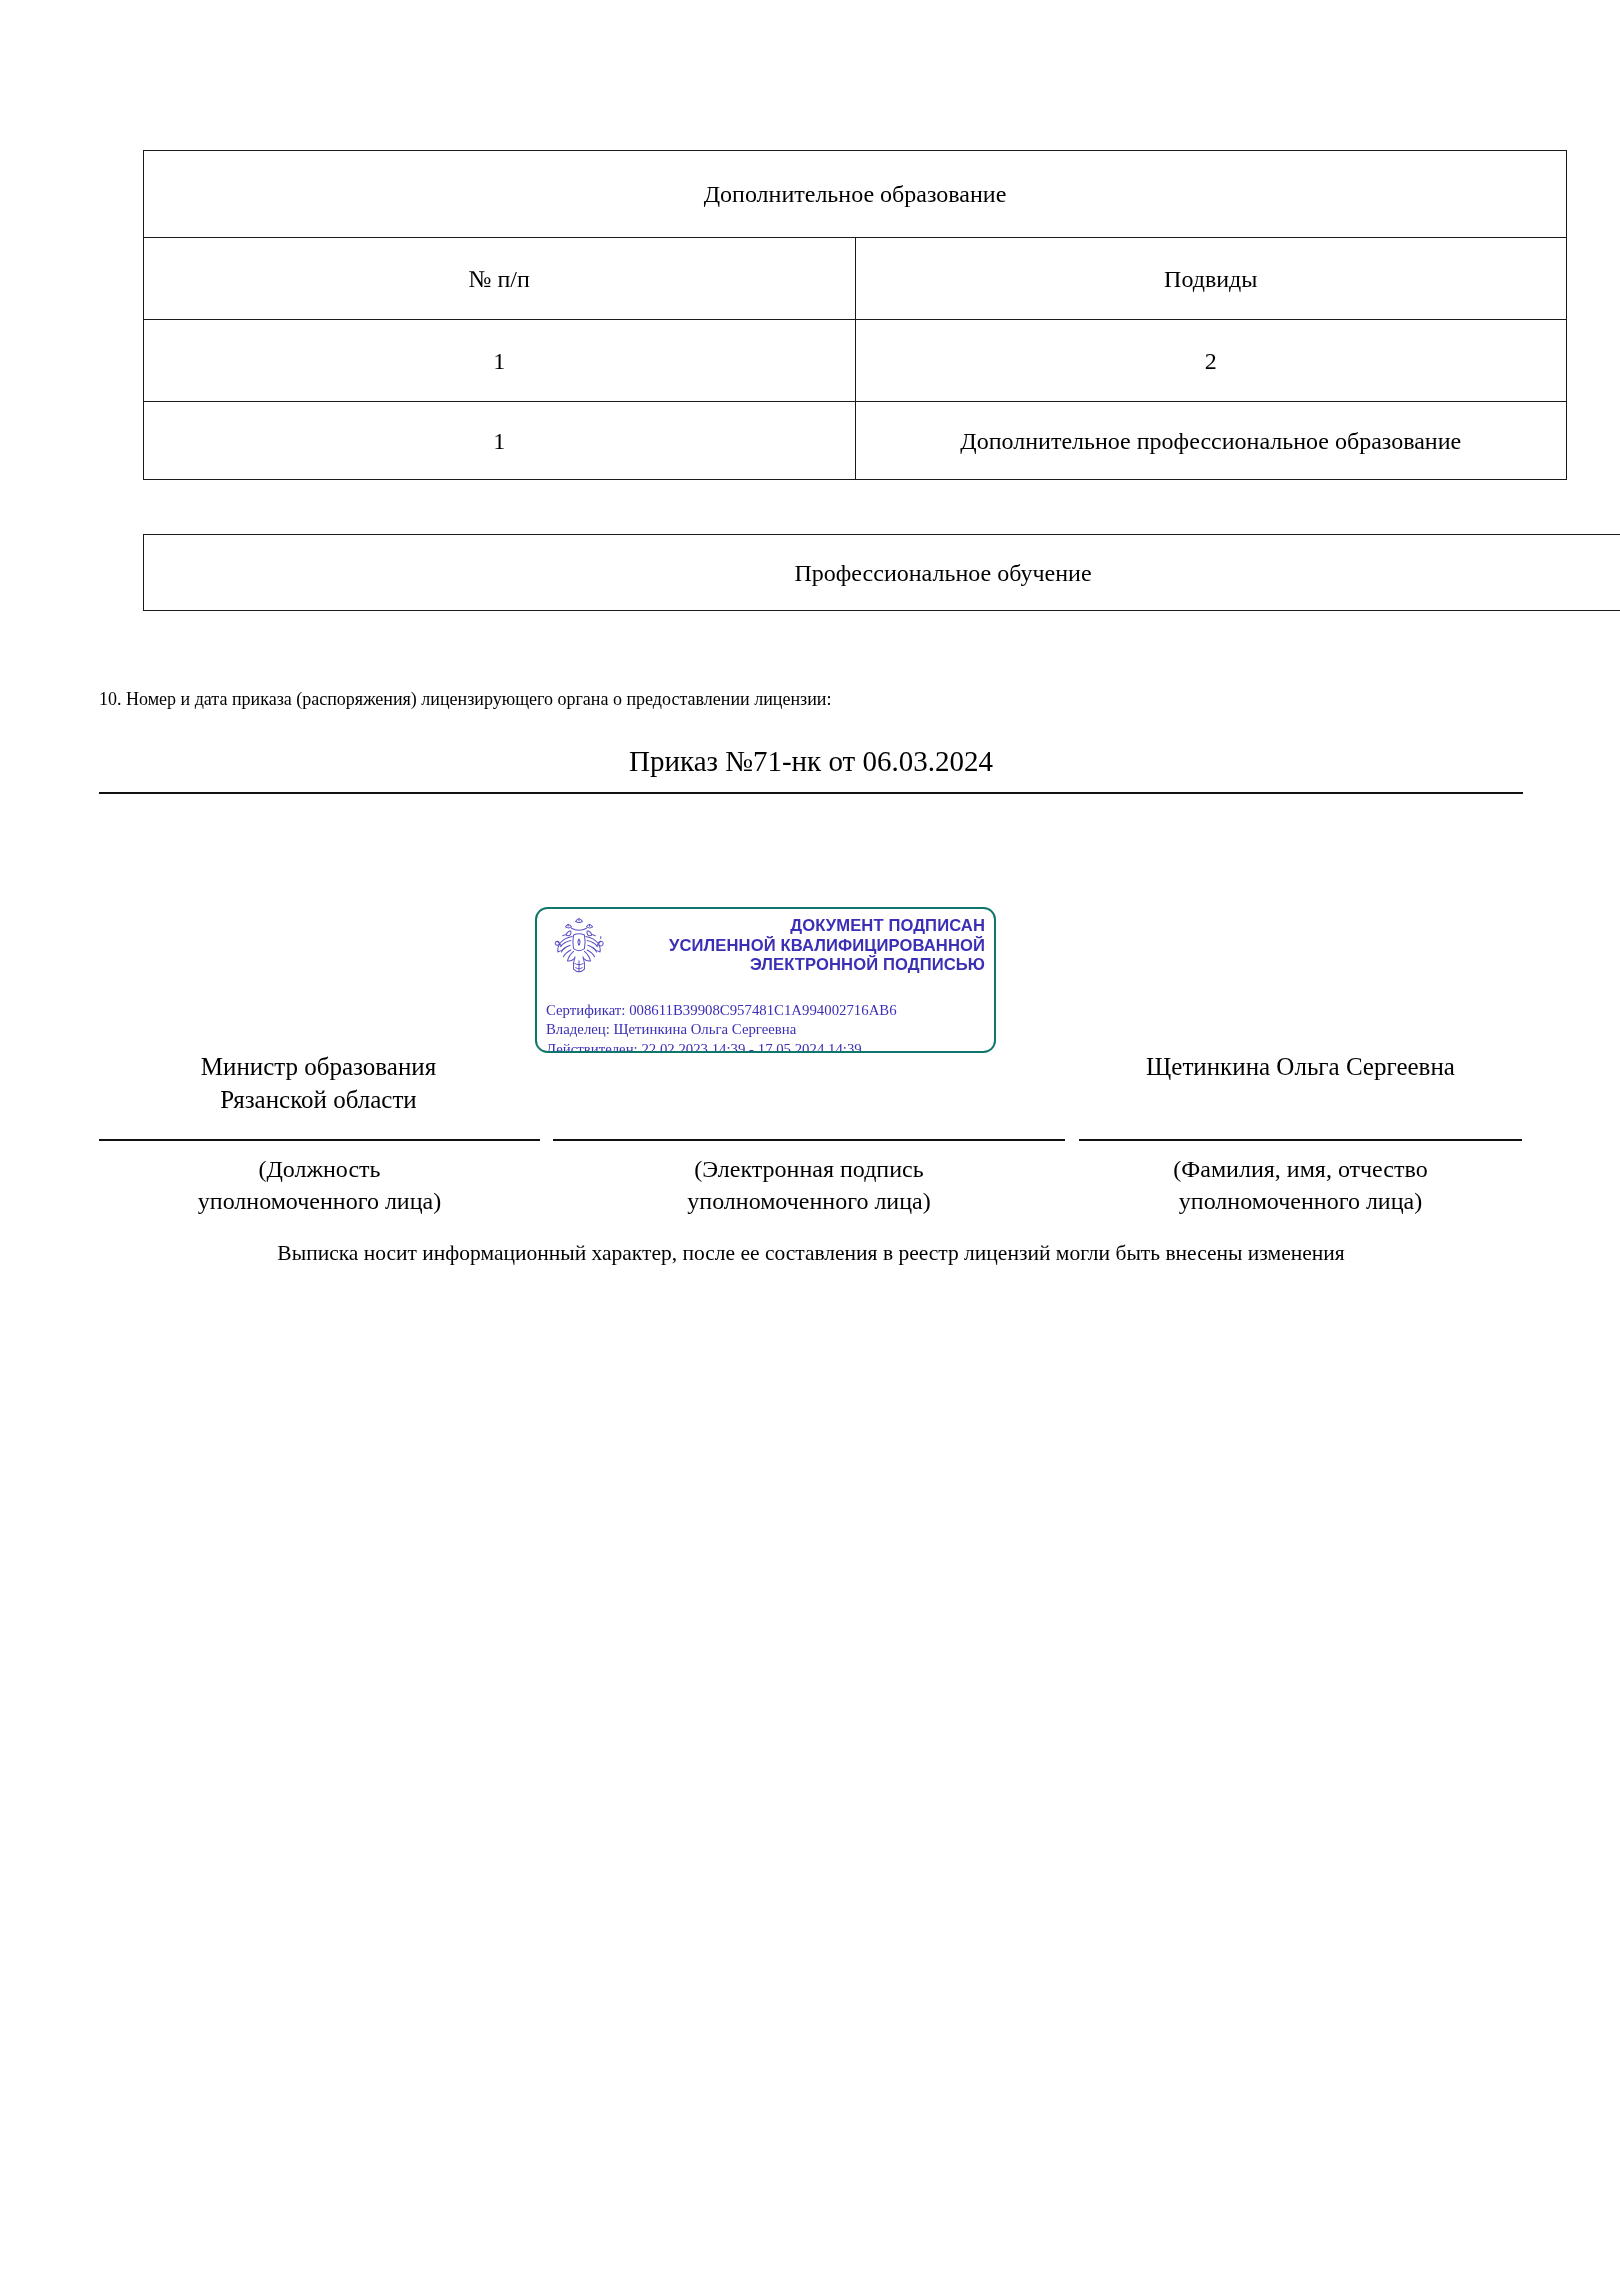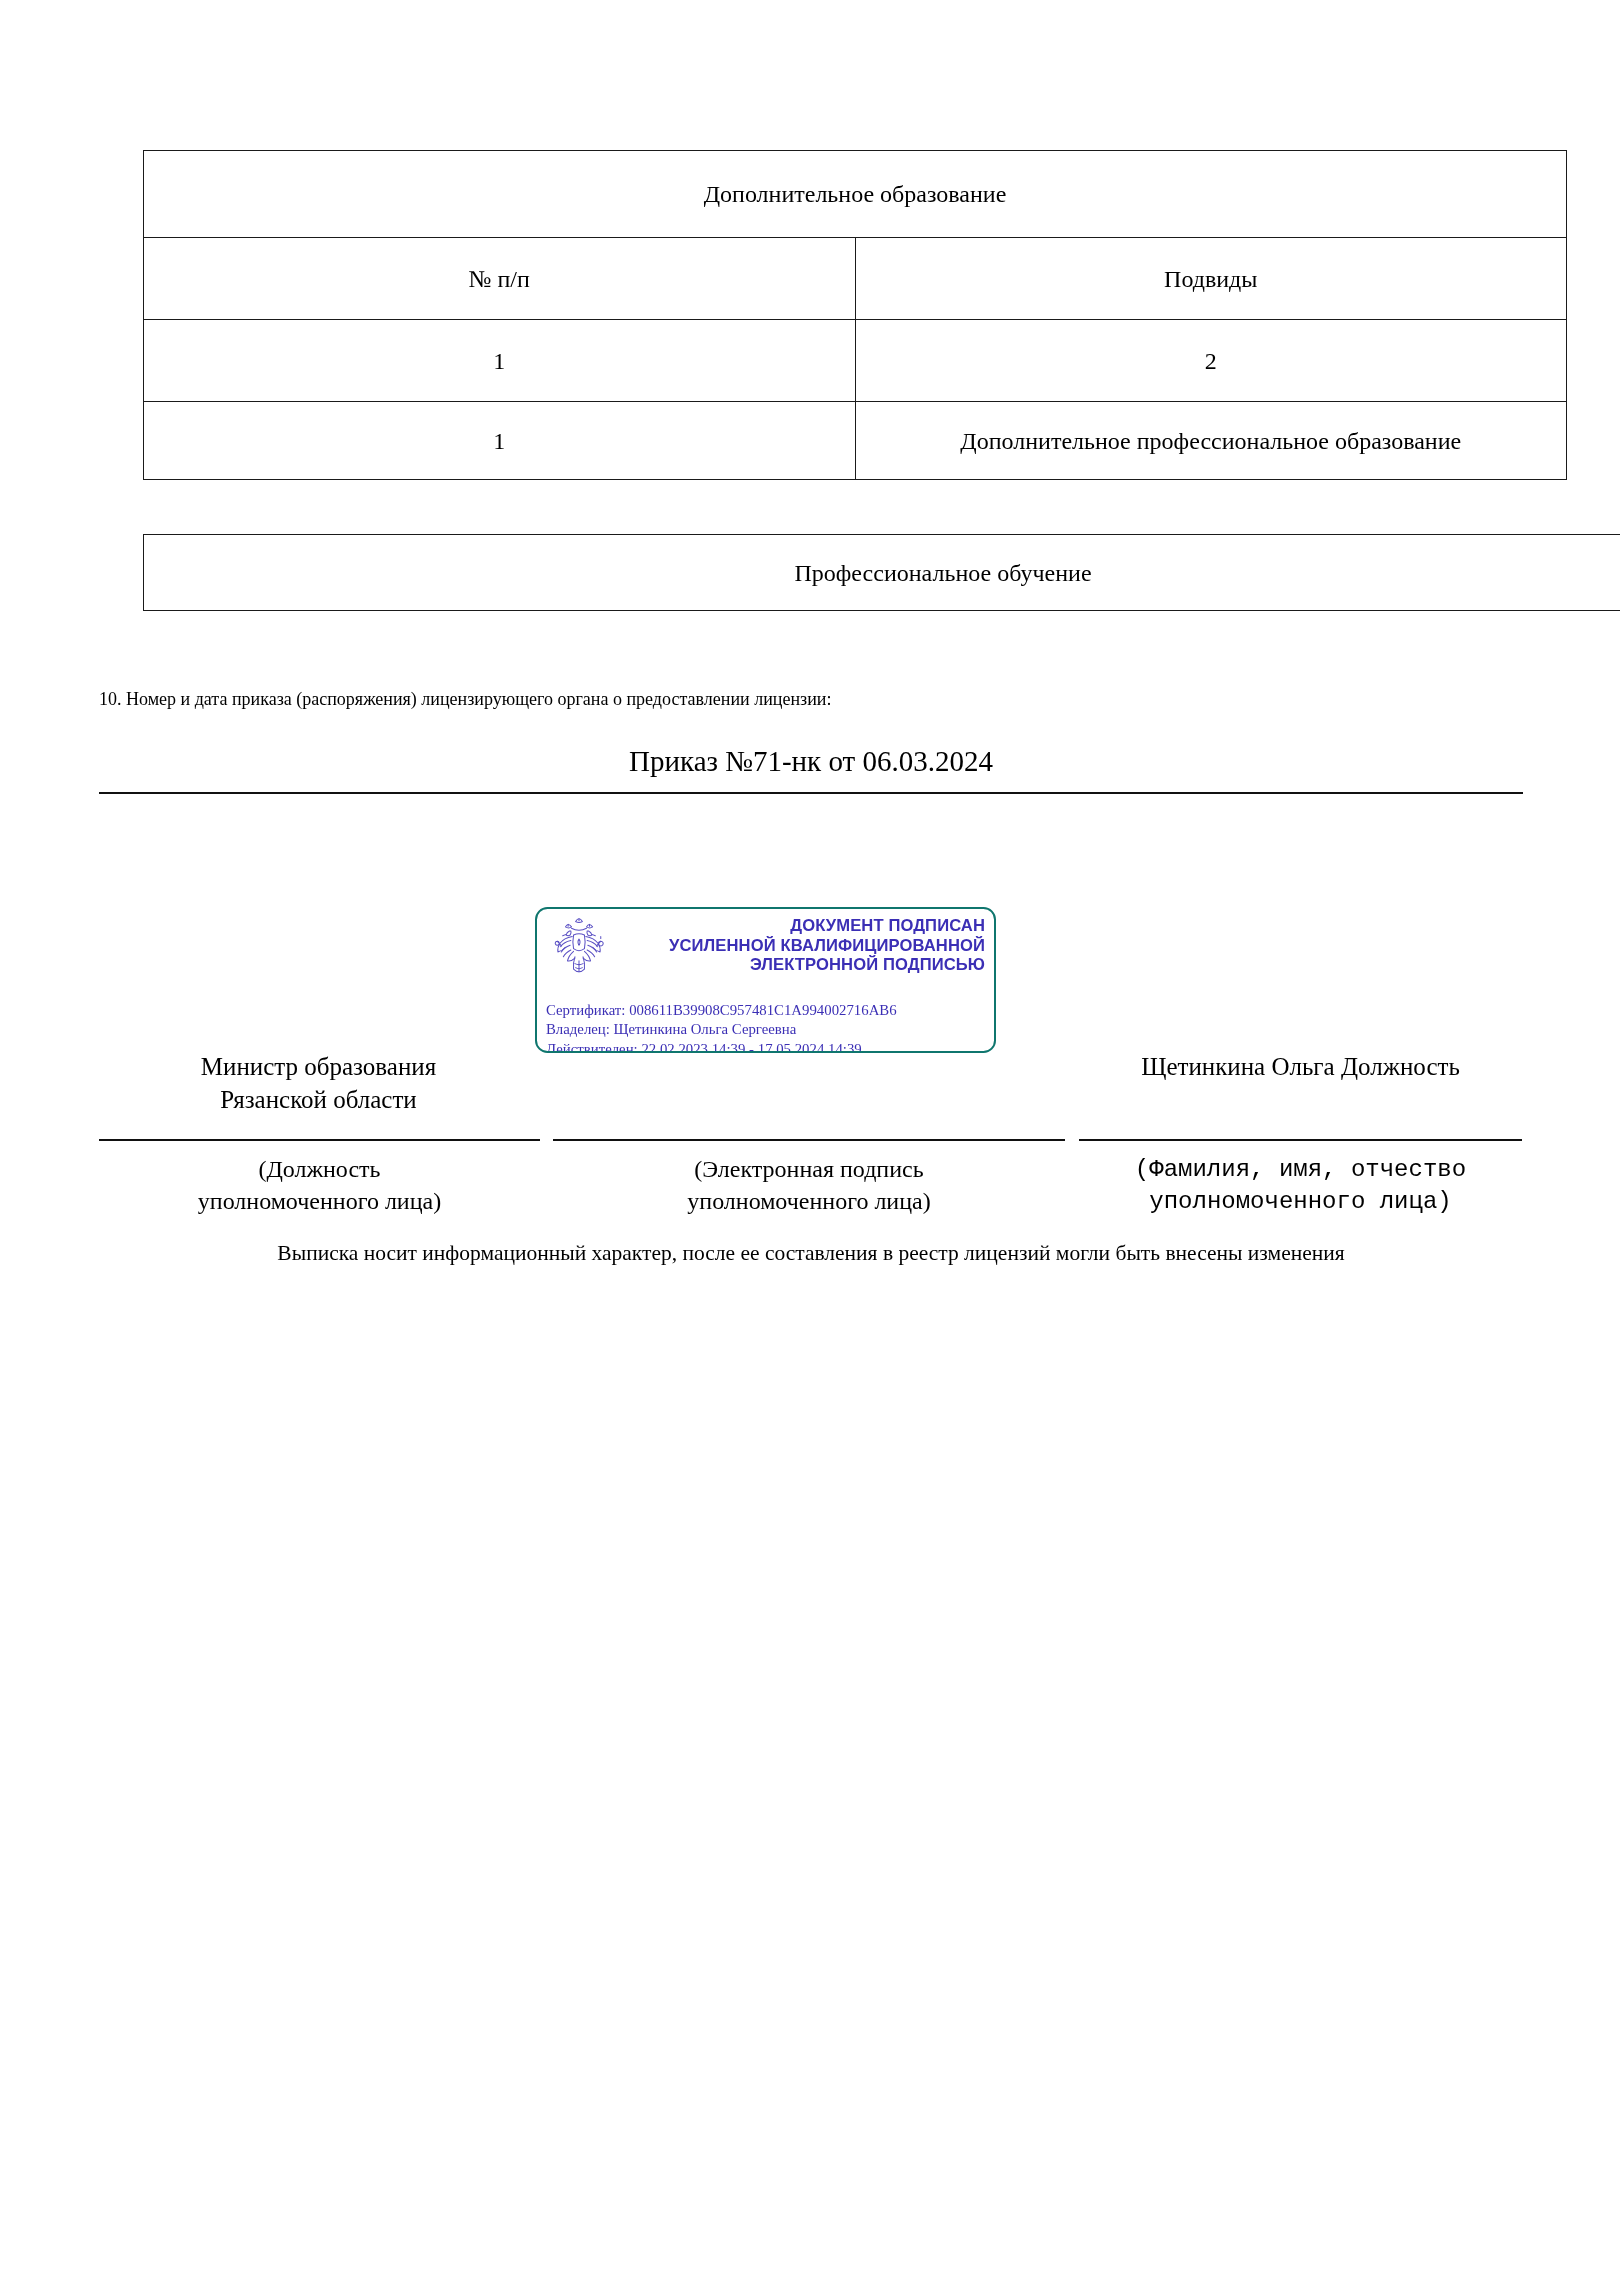--- a/index.html
+++ b/index.html
@@ -160,21 +160,21 @@
 
   .sig-caption {
     position: absolute;
     top: 1154px;
     text-align: center;
     font-size: 24px;
     line-height: 1.33;
   }
   #caption-role { left: 99px;  width: 441px; }
   #caption-sign { left: 553px;  width: 512px; }
-  #caption-name { left: 1079px; width: 443px; font-family: Liberation Mono, monospace; }
+  #caption-name { left: 1079px; width: 443px; }
 
   .disclaimer {
     position: absolute;
     left: 99px;
     top: 1240px;
     width: 1424px;
     text-align: center;
     font-size: 21.5px;
     line-height: 1.3;
   }
@@ -260,21 +260,21 @@
       <div>Сертификат: 008611B39908C957481C1A994002716AB6</div>
       <div>Владелец: Щетинкина Ольга Сергеевна</div>
       <div>Действителен: 22.02.2023 14:39 - 17.05.2024 14:39</div>
     </div>
   </div>
 
   <div class="sig-role">
     <div>Министр образования</div>
     <div>Рязанской области</div>
   </div>
-  <div class="sig-name">Щетинкина Ольга Должность</div>
+  <div class="sig-name">Щетинкина Ольга Сергеевна</div>
 
   <div class="sig-rule" id="sig-rule-role"></div>
   <div class="sig-rule" id="sig-rule-sign"></div>
   <div class="sig-rule" id="sig-rule-name"></div>
 
   <div class="sig-caption" id="caption-role">
     <div>(Должность</div>
     <div>уполномоченного лица)</div>
   </div>
   <div class="sig-caption" id="caption-sign">

